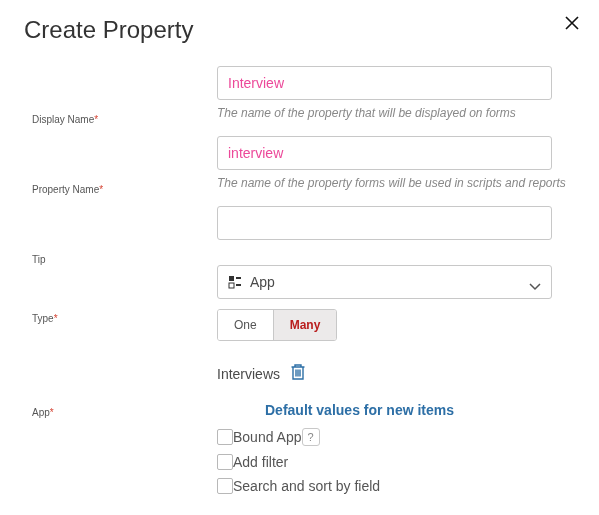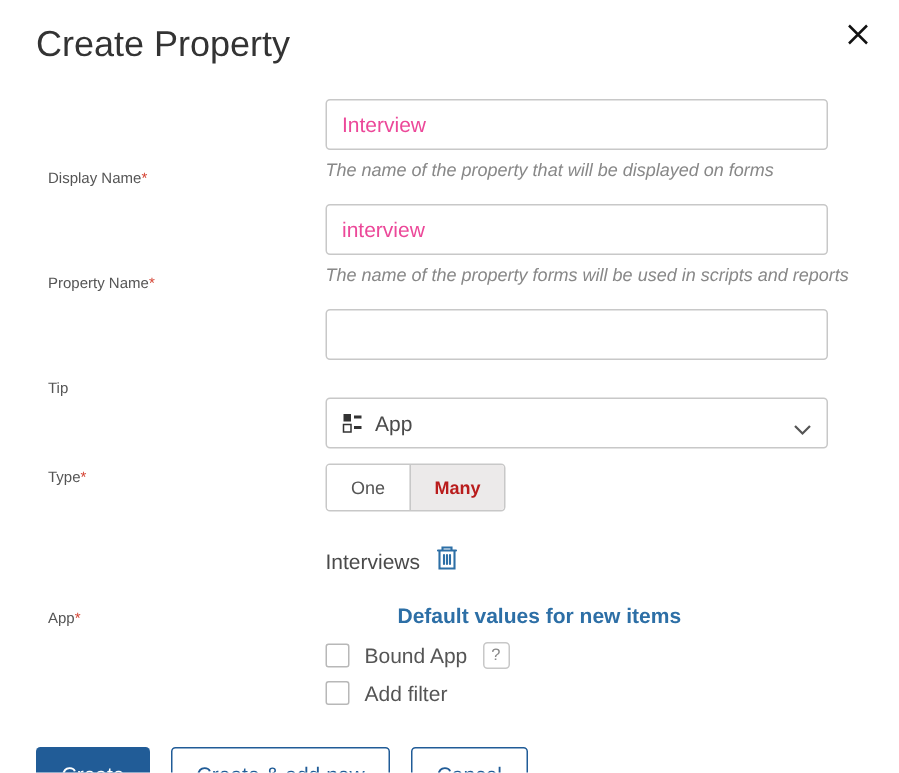--- a/index.html
+++ b/index.html
@@ -121,21 +121,20 @@
   .section-title {
     font-weight: bold;
     color: #2d6fa6;
     font-size: 14px;
     margin-bottom: 10px;
     padding-left: 48px;
   }
   .chk-row {
     display: flex;
     align-items: center;
-    gap: 10px;
     margin-bottom: 8px;
     font-size: 14px;
     color: #555;
   }
   .chk {
     width: 16px; height: 16px;
     border: 1px solid #b8b8b8;
     border-radius: 2px;
     cursor: pointer;
     background: #fff;
@@ -269,20 +268,24 @@
           <div class="help-badge">
             <span>?</span>
           </div>
         </div>
 
         <div class="chk-row">
           <div class="chk"></div>
           <span>Add filter</span>
         </div>
 
+        <div class="chk-row">
+          <div class="chk"></div>
+          <span>Search and sort by field</span>
+        </div>
       </div>
     </div>
 
   </div>
 
   <div class="footer">
     <div class="btn btn-primary">Create</div>
     <div class="btn btn-secondary">Create &amp; add new</div>
     <div class="btn btn-secondary">Cancel</div>
   </div>

